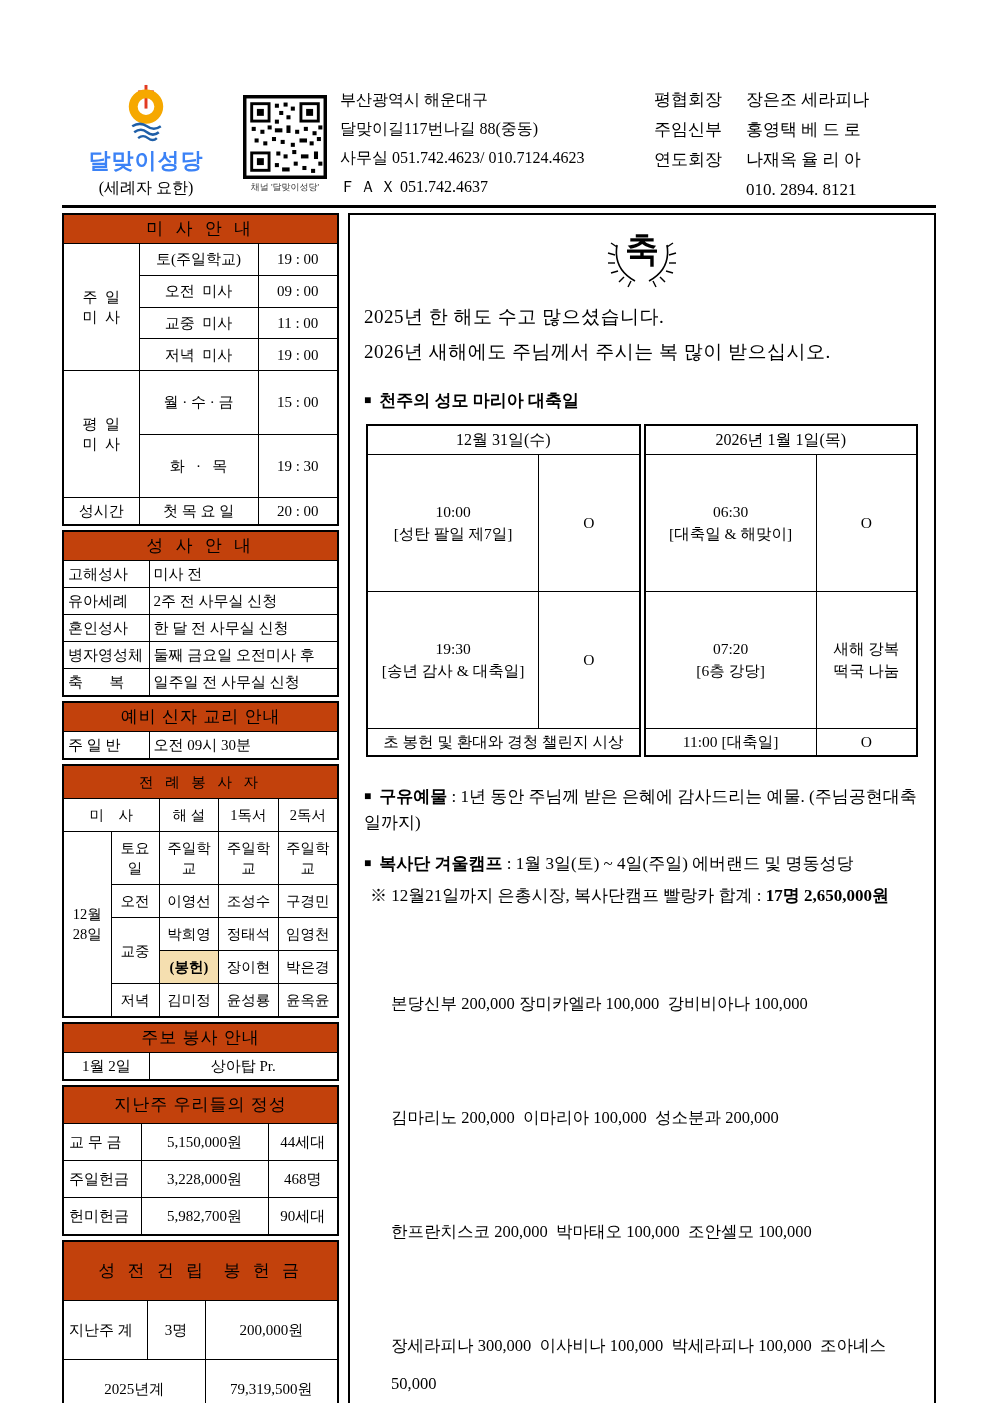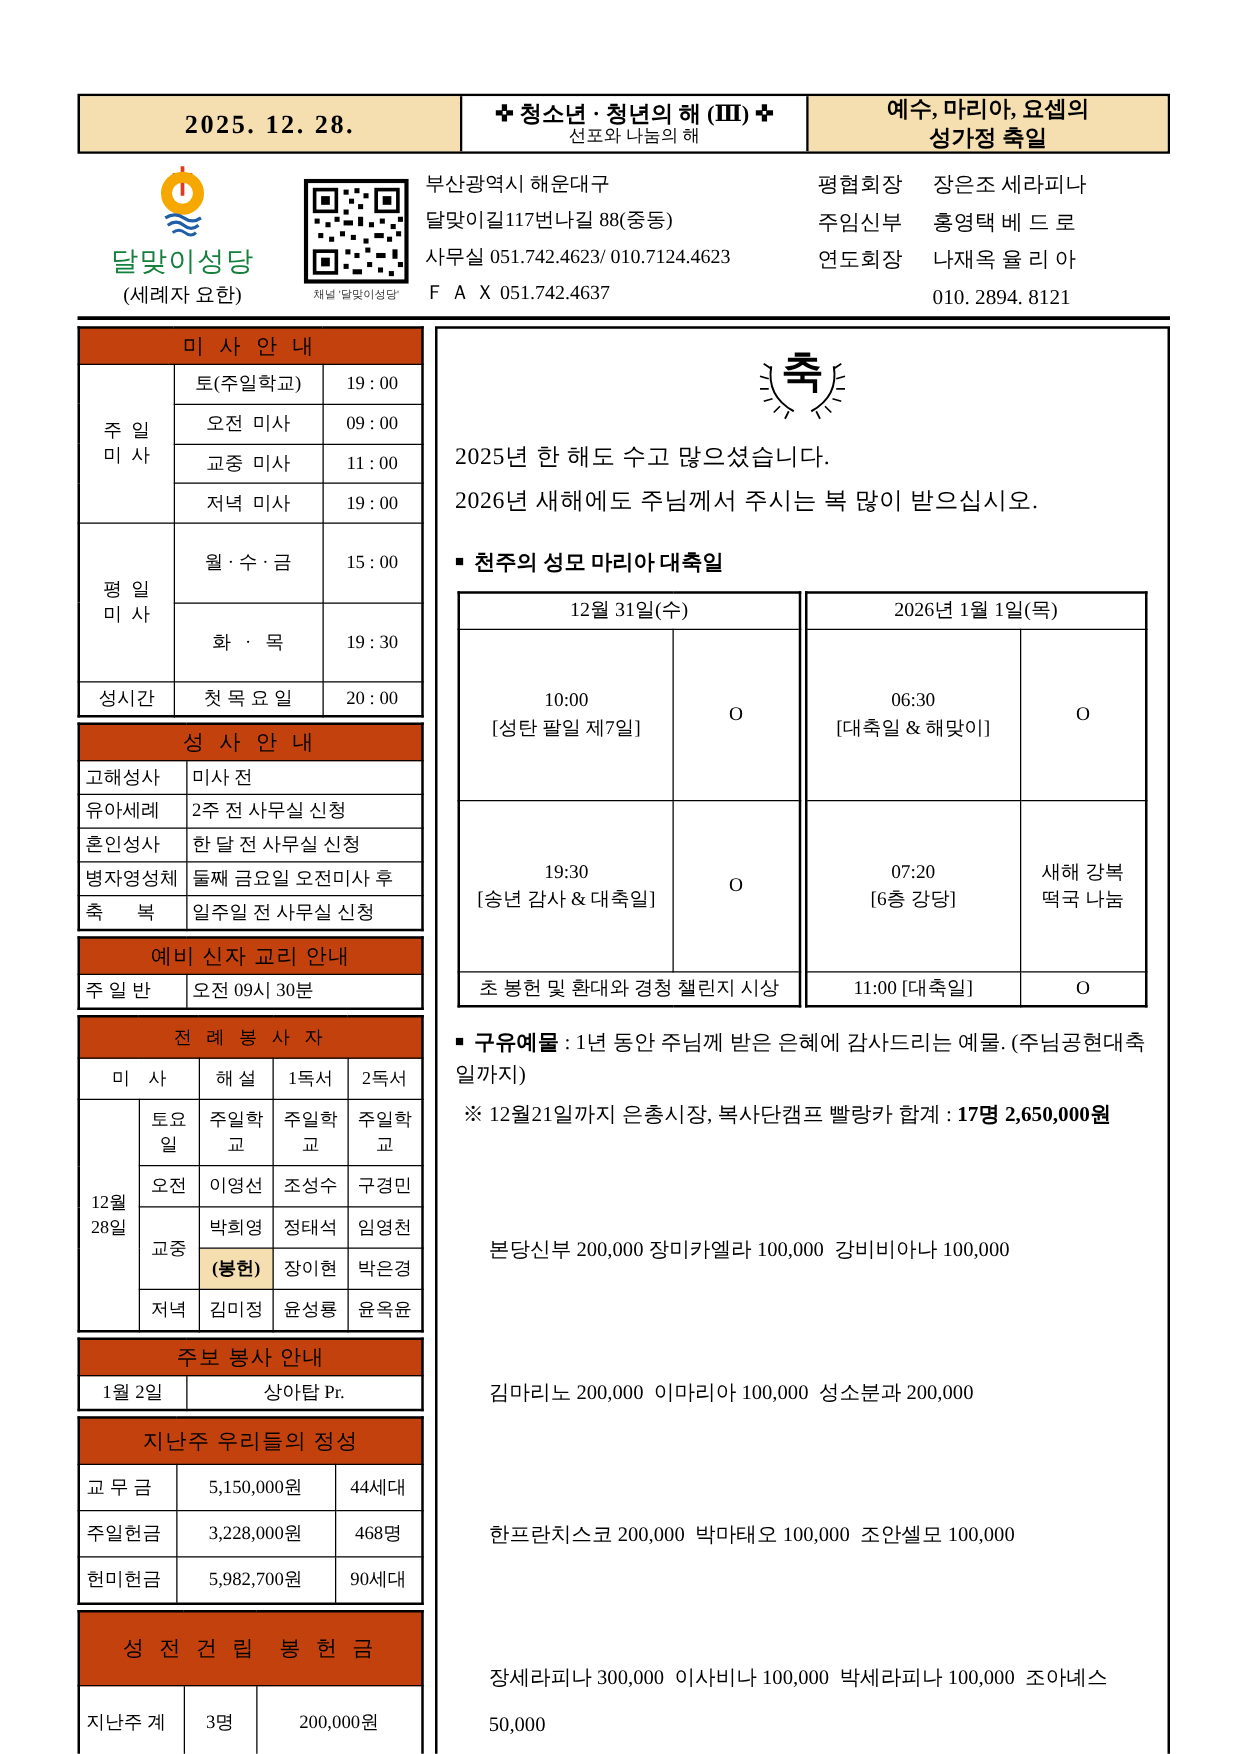--- a/index.html
+++ b/index.html
@@ -23,21 +23,21 @@
   .cell-theme .t1 { font-size:18px; font-weight:bold; line-height:22px; }
   .cell-theme .t2 { font-size:14px; line-height:16px; }
   .cell-feast {
     flex:1; background:#f5dfb0; display:flex; flex-direction:column; align-items:center; justify-content:center;
     font-size:18px; font-weight:bold; line-height:23px;
   }
 
   
   .infoband { display:flex; padding:8px 0 6px 0; border-bottom:3px solid #000; height:133px; }
   .logo-block { width:168px; display:flex; flex-direction:column; align-items:center; }
-  .logo-name { font-size:22px; font-weight:normal; color:#15803d; letter-spacing:1px; margin-top:2px; }
+  .logo-name { font-size:22px; font-weight:bold; color:#3b82f6; letter-spacing:1px; margin-top:2px; }
   .logo-patron { font-size:16px; margin-top:2px; }
   .qr-block { width:110px; display:flex; flex-direction:column; align-items:center; justify-content:flex-start; padding-top:12px; }
   .qr-caption { font-size:9px; margin-top:2px; color:#333; }
   .addr-block { flex:1; font-size:16px; line-height:29px; padding-top:2px; }
   .officials-block { width:282px; font-size:17px; line-height:30px; padding-top:2px; }
   .off-row { display:flex; }
   .off-role { width:92px; }
   .off-name { flex:1; }
   .off-phone { padding-left:92px; }
 
@@ -65,45 +65,34 @@
   .money td { padding:8px 5px; }
   .build td { padding:19px 5px; }
 
   
   .congrats { text-align:center; margin-bottom:4px; }
   .greet { text-align:left; font-size:19px; line-height:35px; letter-spacing:0.5px; }
   .h-item { font-size:17px; margin-top:18px; line-height:26px; }
   .h-item .blt { font-size:12px; vertical-align:2px; margin-right:8px; }
   .bold { font-weight:bold; }
   .feast-tables { display:flex; gap:3px; margin:10px 2px 6px 2px; }
-  .ft { flex:1; margin-bottom:0; }
+  .ft { flex:1; margin-bottom:12px; }
   .ft td { text-align:center; font-size:15.5px; padding:2px 3px; line-height:22px; }
   .ft .hdr { font-size:16px; padding:3px; }
   .note { font-size:17px; line-height:26px; margin-top:14px; }
   .note .blt { font-size:12px; vertical-align:2px; margin-right:8px; }
   .note.cont { margin-top:6px; }
   .donors { padding-left:27px; font-size:16.5px; line-height:38px; white-space:pre-wrap; }
   .note, .greet, .h-item, .challenge-inner { white-space:pre-wrap; }
 </style>
 </head>
 <body>
 
 <div class="page">
 
-  <div class="banner">
-    <div class="cell-date">2025. 12. 28.</div>
-    <div class="cell-theme">
-      <div class="t1">✜ 청소년 · 청년의 해 (Ⅲ) ✜</div>
-      <div class="t2">선포와 나눔의 해</div>
-    </div>
-    <div class="cell-feast">
-      <div>예수, 마리아, 요셉의</div>
-      <div>성가정 축일</div>
-    </div>
-  </div>
 
   <div class="infoband">
     <div class="logo-block">
       <svg width="64" height="62" viewBox="0 0 64 62">
         <line x1="32" y1="2" x2="32" y2="26" stroke="#e23a22" stroke-width="3"></line>
         <line x1="24" y1="9" x2="40" y2="9" stroke="#e23a22" stroke-width="3"></line>
         <circle cx="32" cy="24" r="13" fill="none" stroke="#f6a800" stroke-width="9"></circle>
         <path d="M18 44 Q26 39 33 44 T47 44" fill="none" stroke="#1f5fa8" stroke-width="2.6"></path>
         <path d="M20 50 Q27 45 33 50 T45 50" fill="none" stroke="#1f5fa8" stroke-width="2.6"></path>
         <path d="M24 56 Q29 52 34 56 T43 56" fill="none" stroke="#1f5fa8" stroke-width="2.4"></path>
@@ -452,20 +441,21 @@
           <tr>
             <td>11:00 [대축일]</td>
             <td>O</td>
           </tr>
         </tbody>
           </table>
       </div>
 
       <div class="note"><span class="blt">■</span><span class="bold">구유예물</span><span> : 1년 동안 주님께 받은 은혜에 감사드리는 예물. (주님공현대축일까지)</span></div>
 
+      <div class="note"><span class="blt">■</span><span class="bold">복사단 겨울캠프</span><span> : 1월 3일(토) ~ 4일(주일) 에버랜드 및 명동성당</span></div>
 
       <div class="note cont" style="padding-left:6px;"><span>※</span> <span>12월21일까지 은총시장, 복사단캠프 빨랑카 합계 : </span><span class="bold">17명 2,650,000원</span></div>
 
       <div class="donors">
         <div>본당신부 200,000 장미카엘라 100,000  강비비아나 100,000</div>
         <div>김마리노 200,000  이마리아 100,000  성소분과 200,000</div>
         <div>한프란치스코 200,000  박마태오 100,000  조안셀모 100,000</div>
         <div>장세라피나 300,000  이사비나 100,000  박세라피나 100,000  조아녜스 50,000</div>
         
       </div>

